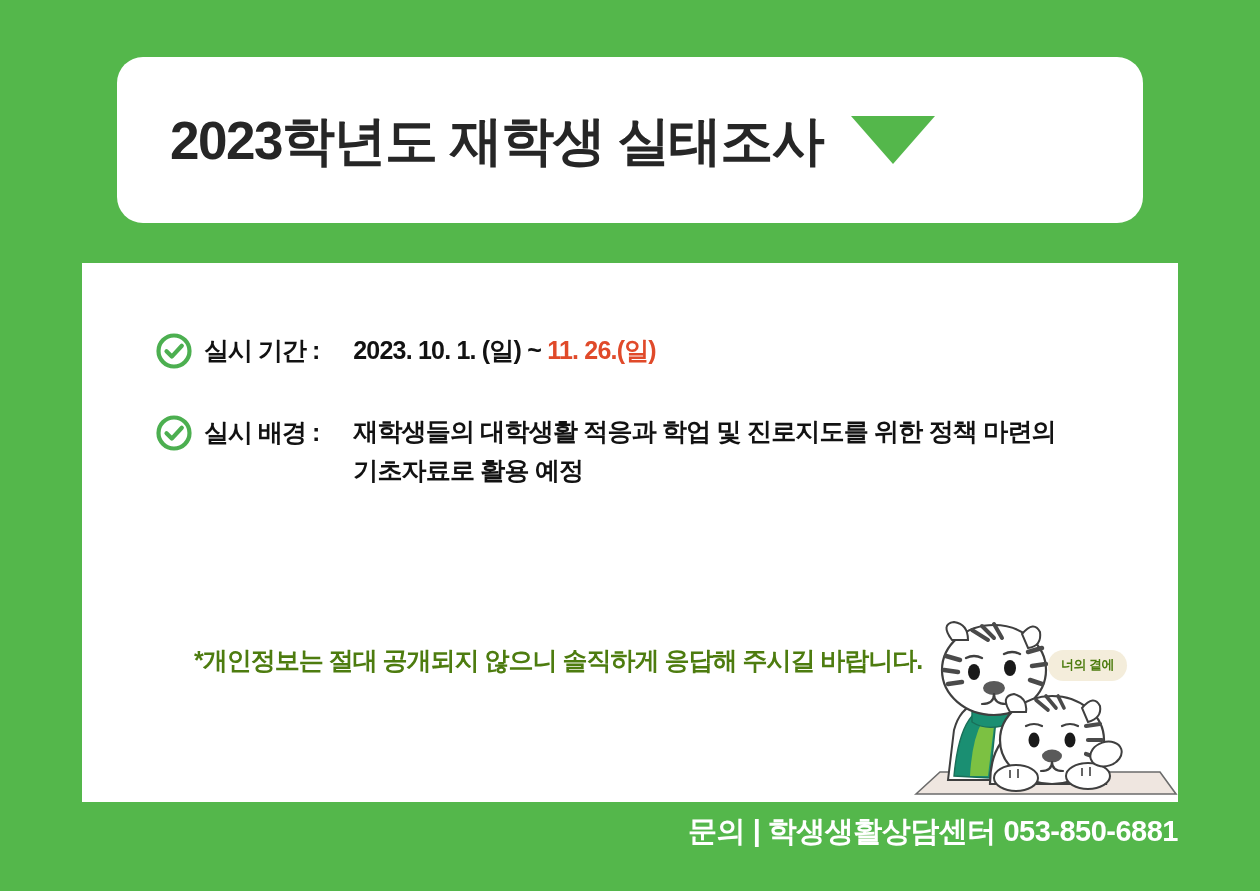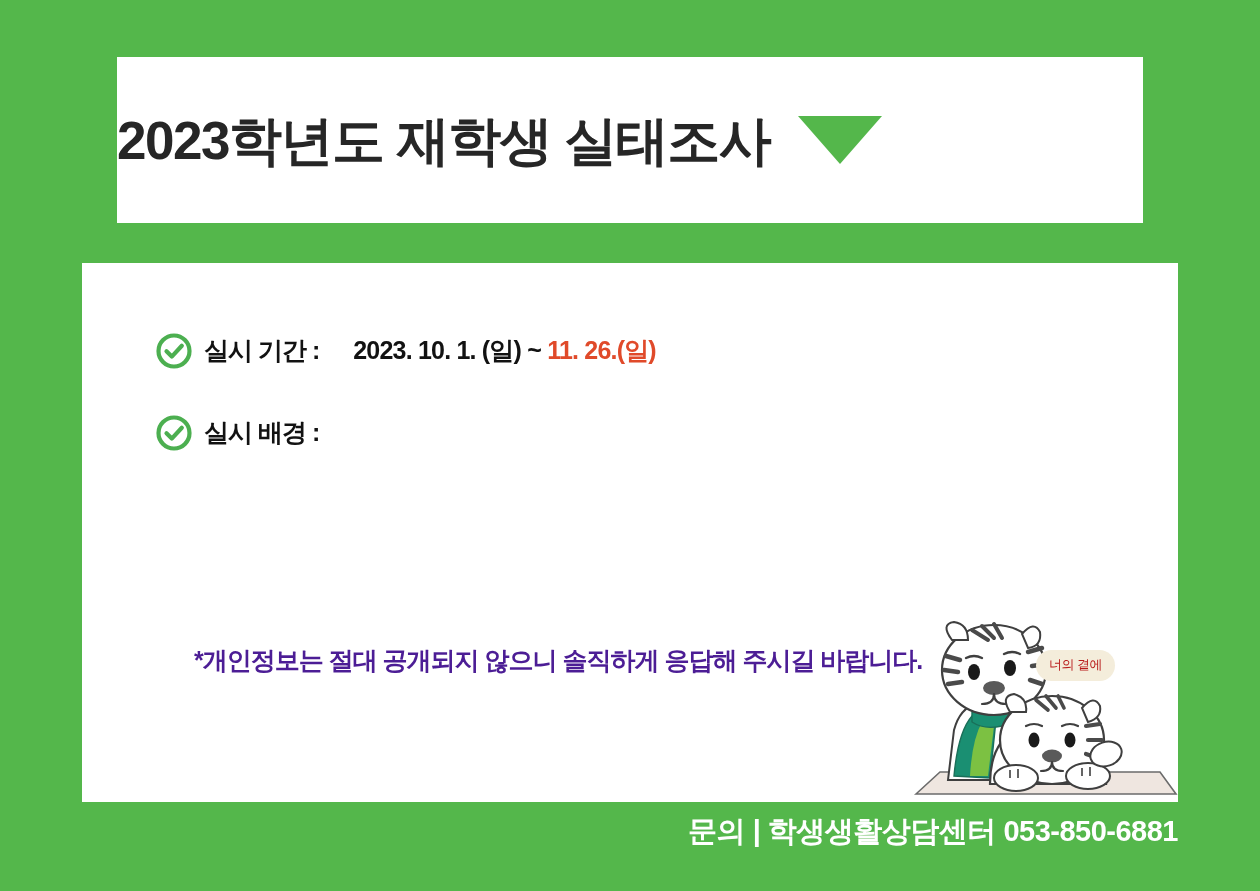--- a/index.html
+++ b/index.html
@@ -20,20 +20,22 @@
   
   .title-card {
     position: absolute;
     left: 117px;
     top: 57px;
     width: 1026px;
     height: 166px;
     background: #ffffff;
     display: flex;
     align-items: center;
+    padding-left: 53px;
+    border-radius: 26px;
   }
 
   .title-text {
     font-size: 53px;
     font-weight: bold;
     color: #262626;
     letter-spacing: -1.5px;
     white-space: nowrap;
     line-height: 1;
   }
@@ -111,44 +113,44 @@
 
   .value-line2 { display: block; margin-top: 2px; }
 
   
   .note {
     position: absolute;
     left: 112px;
     top: 381px;
     font-size: 25px;
     font-weight: bold;
-    color: #4c1d95;
+    color: #4d7c0f;
     letter-spacing: -1px;
     white-space: nowrap;
   }
 
   
   .mascot {
     position: absolute;
     right: 0px;
     bottom: 0px;
     width: 268px;
     height: 190px;
   }
 
   .speech-bubble {
     position: absolute;
-    left: 126px;
+    left: 138px;
     top: 38px;
     background: #f4eddb;
     border-radius: 16px;
     padding: 6px 13px 7px 13px;
     font-size: 13px;
-    font-weight: normal;
-    color: #b91c1c;
+    font-weight: bold;
+    color: #4d7c0f;
     letter-spacing: -0.5px;
     white-space: nowrap;
     z-index: 3;
   }
 
   
   .footer {
     position: absolute;
     left: 0;
     top: 812px;
@@ -183,20 +185,24 @@
       </div>
     </div>
 
 
     <div class="info-row">
       <svg class="check-icon" viewBox="0 0 38 38">
         <circle cx="19" cy="19" r="15.5" fill="none" stroke="#4caf50" stroke-width="4.2"></circle>
         <path d="M11.5 19.3 L16.8 24.6 L26.8 13.8" fill="none" stroke="#4caf50" stroke-width="4.2" stroke-linecap="round" stroke-linejoin="round"></path>
       </svg>
       <div class="row-label">실시 배경 :</div>
+      <div class="row-value wide">
+        <span>재학생들의 대학생활 적응과 학업 및 진로지도를 위한 정책 마련의</span>
+        <span class="value-line2">기초자료로 활용 예정</span>
+      </div>
     </div>
 
   </div>
 
   <div class="note">*개인정보는 절대 공개되지 않으니 솔직하게 응답해 주시길 바랍니다.</div>
 
   <div class="mascot">
     <div class="speech-bubble">너의 곁에</div>
     <svg width="268" height="190" viewBox="0 0 268 190">
 

